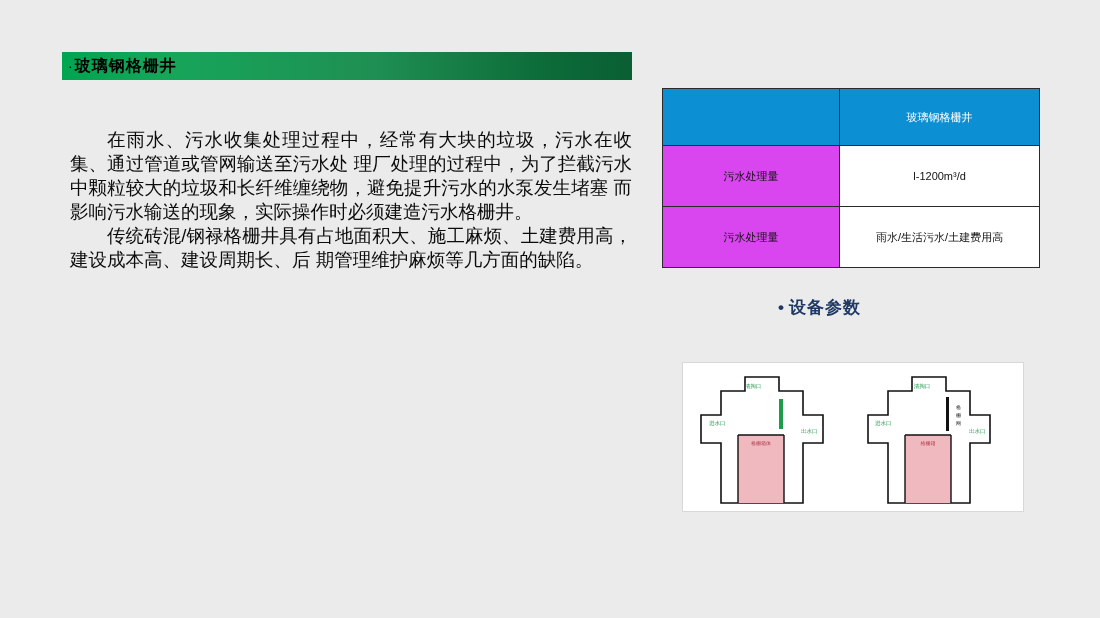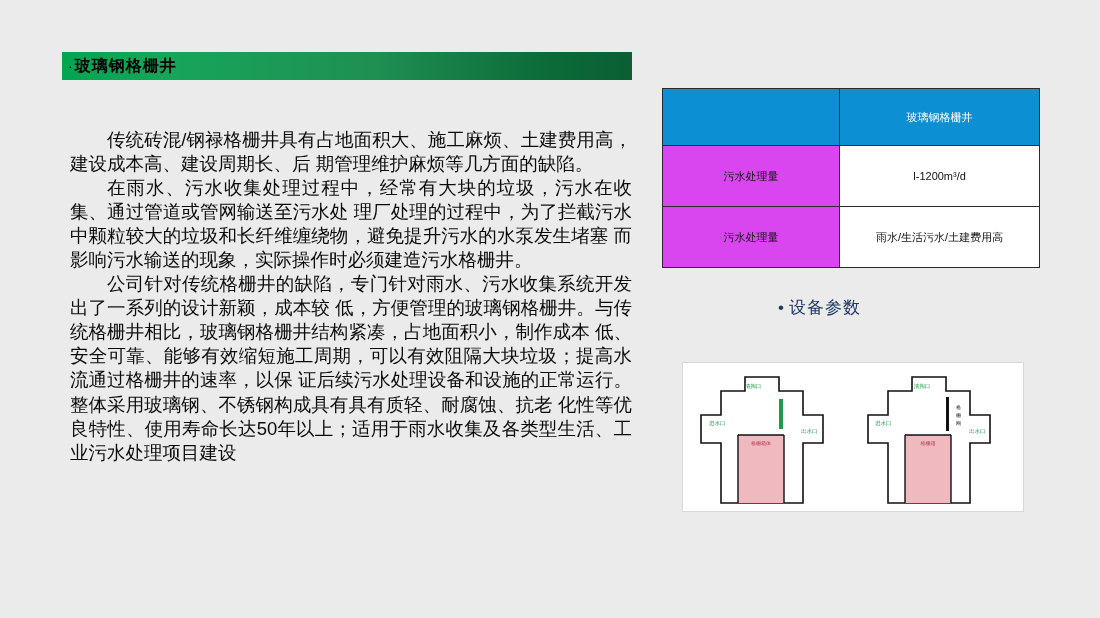--- a/index.html
+++ b/index.html
@@ -92,20 +92,21 @@
   .spec-table td.cell-value { width: 53%; background: #ffffff; }
 
   
   .sub-caption {
     position: absolute;
     left: 778px;
     top: 296px;
     font-size: 17px;
     color: #1f3864;
     letter-spacing: 1px;
+    font-weight: bold;
   }
   .sub-caption .dot {
     color: #1f3864;
     margin-right: 4px;
   }
 
   
   .figure {
     position: absolute;
     left: 682px;
@@ -121,23 +122,22 @@
 <body>
 
 <div class="slide">
 
   <div class="title-bar">
     <span class="title-bullet">·</span>
     <span class="title-text">玻璃钢格栅井</span>
   </div>
 
   <div class="body-text">
+    <p>在雨水、污水收集处理过程中，经常有大块的垃圾，污水在收集、通过管道或管网输送至污水处 理厂处理的过程中，为了拦截污水中颗粒较大的垃圾和长纤维缠绕物，避免提升污水的水泵发生堵塞 而影响污水输送的现象，实际操作时必须建造污水格栅井。</p>
     <p>传统砖混/钢禄格栅井具有占地面积大、施工麻烦、土建费用高，建设成本高、建设周期长、后 期管理维护麻烦等几方面的缺陷。</p>
-    <p>在雨水、污水收集处理过程中，经常有大块的垃圾，污水在收集、通过管道或管网输送至污水处 理厂处理的过程中，为了拦截污水中颗粒较大的垃圾和长纤维缠绕物，避免提升污水的水泵发生堵塞 而影响污水输送的现象，实际操作时必须建造污水格栅井。</p>
-    <p>公司针对传统格栅井的缺陷，专门针对雨水、污水收集系统开发出了一系列的设计新颖，成本较 低，方便管理的玻璃钢格栅井。与传统格栅井相比，玻璃钢格栅井结构紧凑，占地面积小，制作成本 低、安全可靠、能够有效缩短施工周期，可以有效阻隔大块垃圾；提高水流通过格栅井的速率，以保 证后续污水处理设备和设施的正常运行。整体采用玻璃钢、不锈钢构成具有具有质轻、耐腐蚀、抗老 化性等优良特性、使用寿命长达50年以上；适用于雨水收集及各类型生活、工业污水处理项目建设</p>
   </div>
 
   <table class="spec-table">
     <tbody>
         <tr class="header">
       <td></td>
       <td>玻璃钢格栅井</td>
     </tr>
     <tr>
       <td class="cell-label">污水处理量</td>

